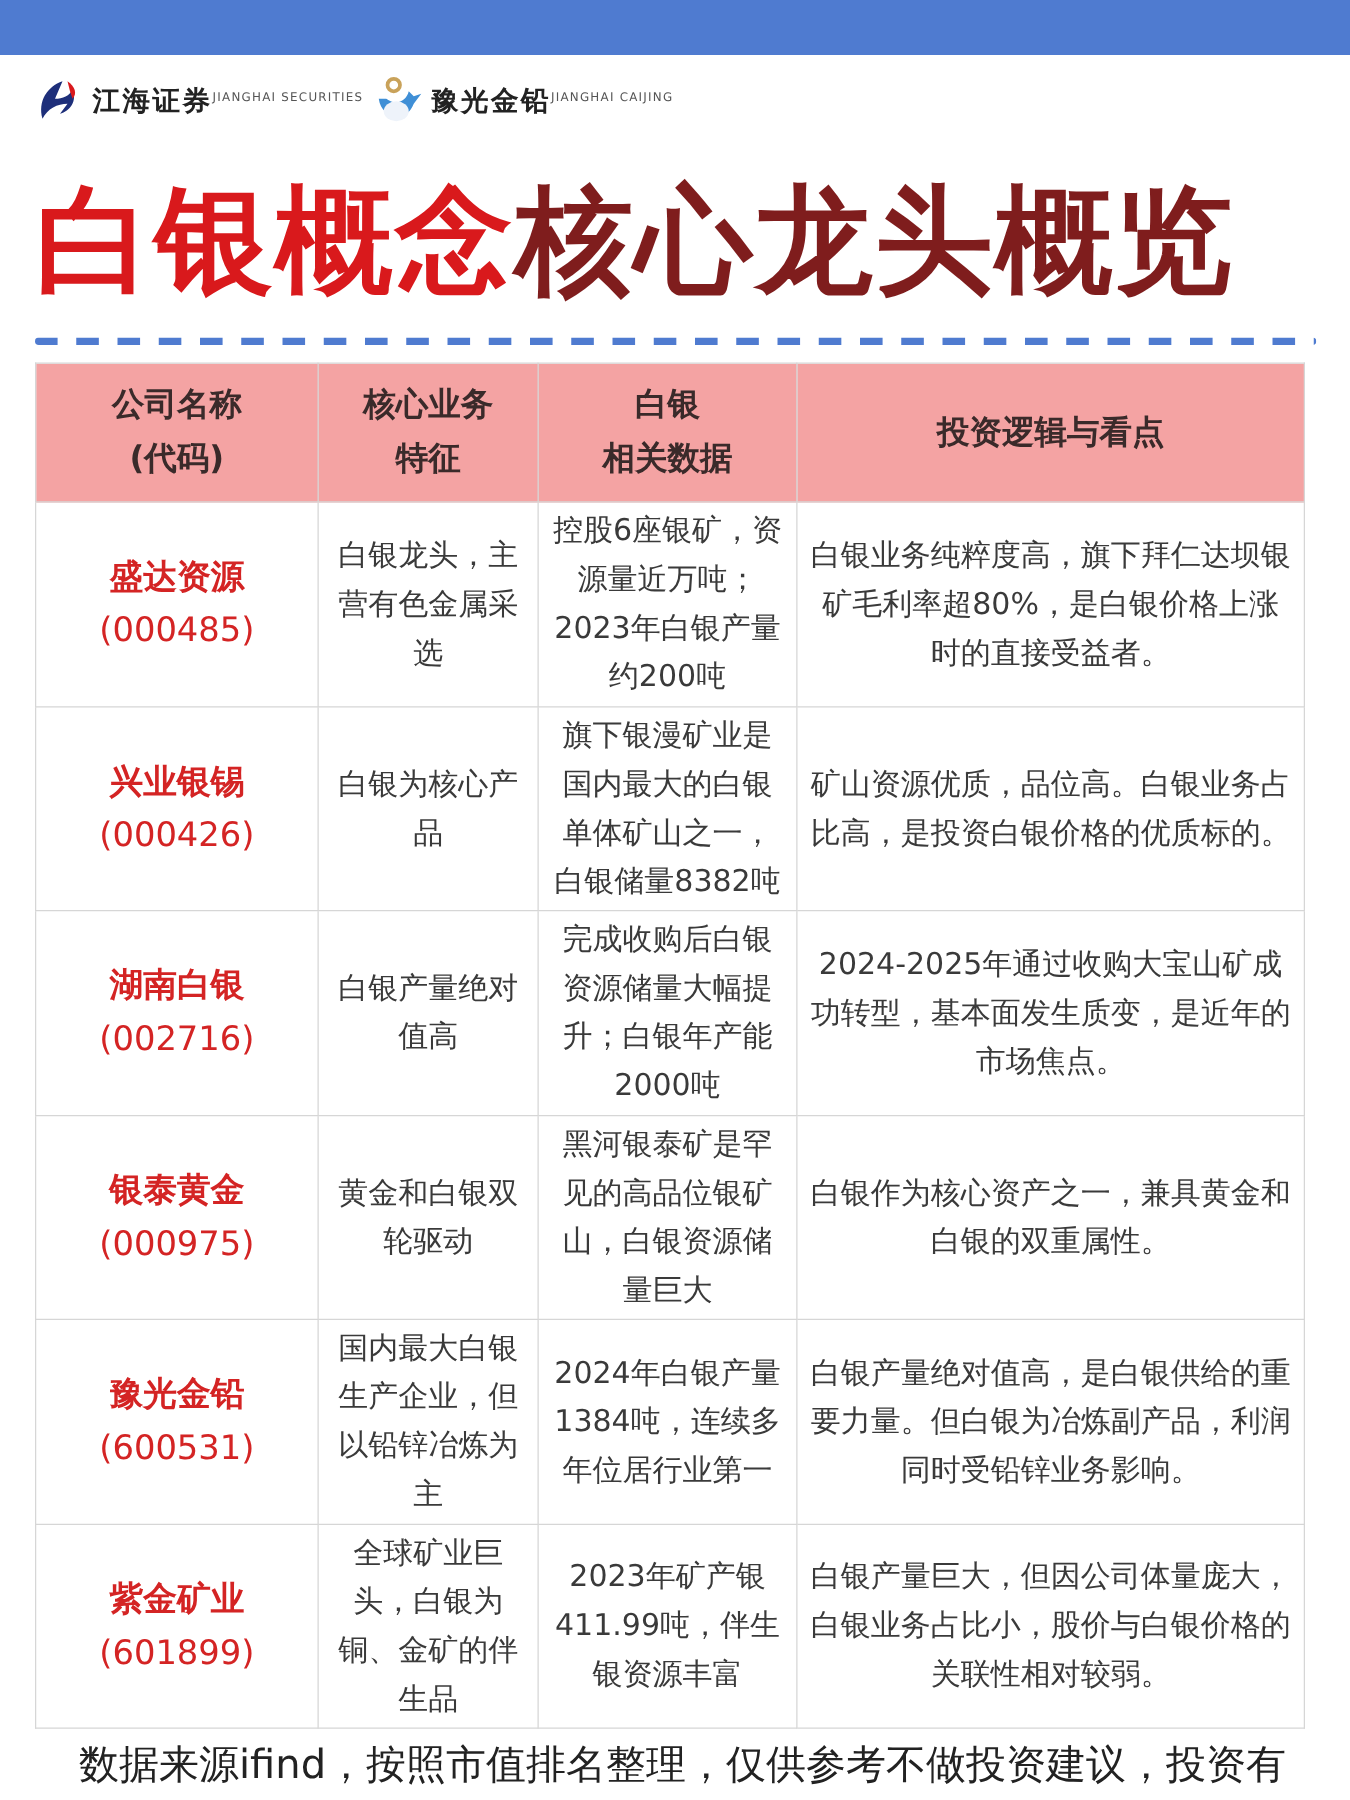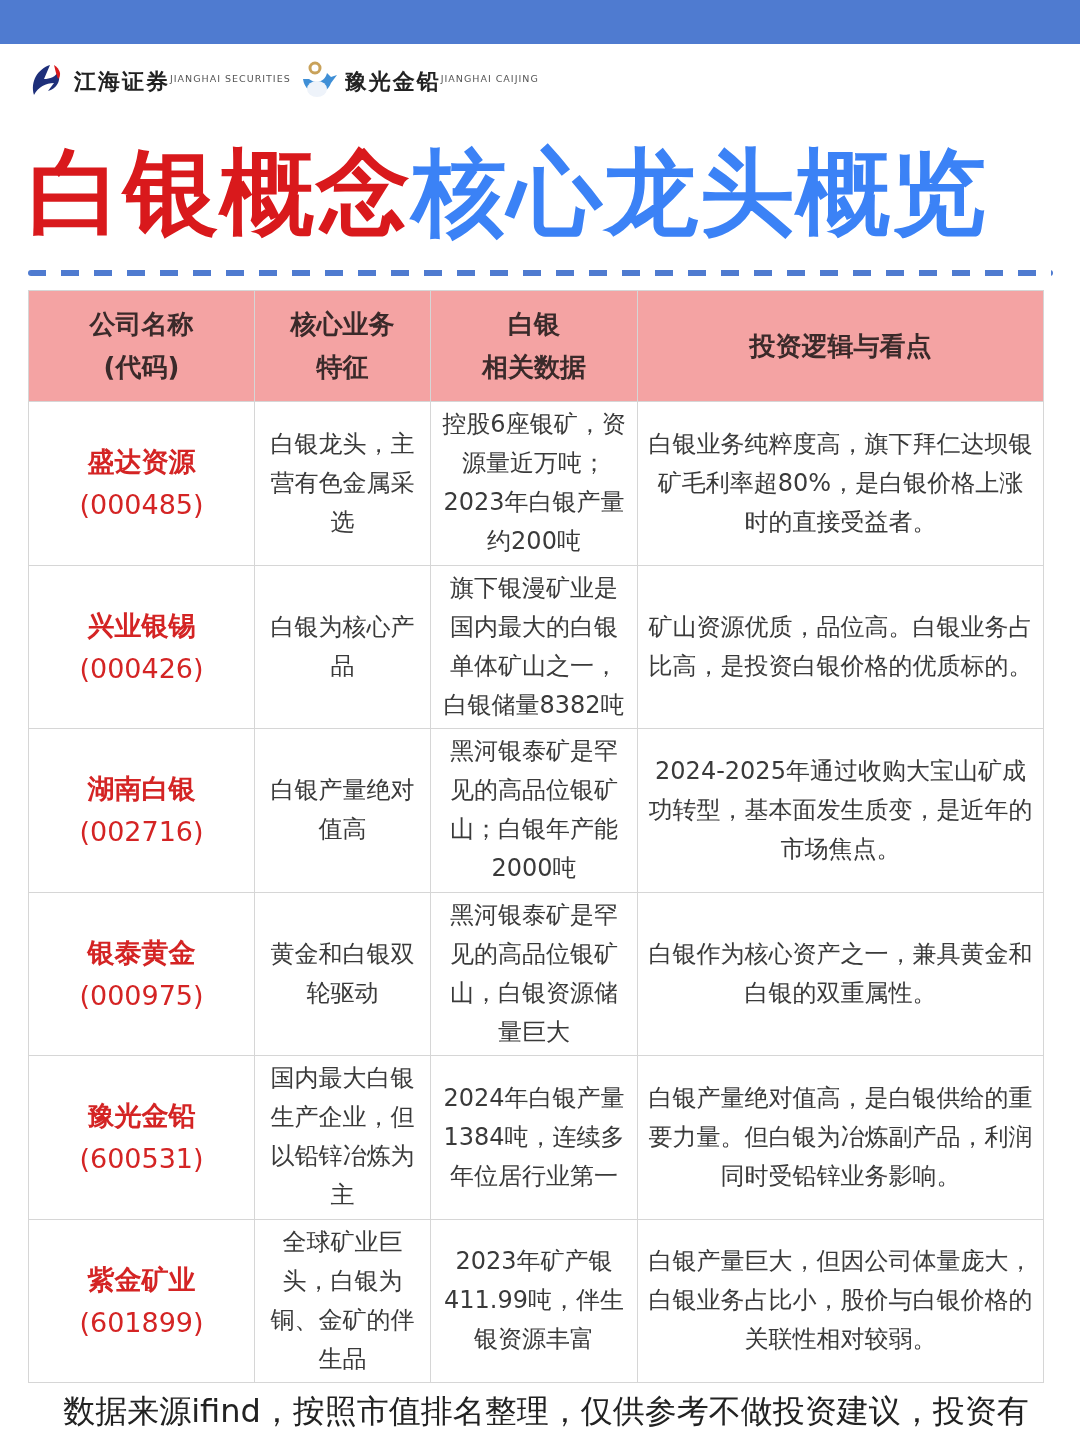--- a/index.html
+++ b/index.html
@@ -9,21 +9,21 @@
   }
   .topbar { position: absolute; left: 0; top: 0; width: 1080px; height: 44px; background: #4f7bd0; }
   .logos { position: absolute; left: 28px; top: 58px; height: 46px; display: flex; align-items: center; gap: 8px; }
   .logo { display: flex; align-items: center; gap: 6px; }
   .logo-mark { width: 40px; height: 40px; position: relative; }
   .logo-text { display: flex; flex-direction: row; line-height: 1; }
   .logo-cn { font-size: 22px; font-weight: bold; color: #222; font-family: "DejaVu Serif", serif; letter-spacing: 2px; }
   .logo-en { font-size: 9.5px; color: #555; letter-spacing: 1px; margin-top: 4px; }
   .title { position: absolute; left: 28px; top: 138px; width: 1030px; height: 110px; display: flex; align-items: center; font-size: 94px; font-weight: 900; letter-spacing: 2px; white-space: nowrap; }
   .title .red { color: #d9191c; }
-  .title .black { color: #3b82f6; text-align: right; }
+  .title .black { color: #7f1d1d; text-align: right; }
   .dash { position: absolute; left: 28px; top: 270px; width: 1025px; height: 6px;
     background-image: linear-gradient(to right, #4f7bd0 0 18px, transparent 18px 33px);
     background-size: 33px 6px; border-radius: 3px; }
   table { position: absolute; left: 28px; top: 290px; width: 1015px; border-collapse: collapse; table-layout: fixed; }
   th, td { border: 1.5px solid #d6d6d6; text-align: center; vertical-align: middle; }
   th { background: #f4a3a3; height: 111px; font-size: 26px; font-weight: bold; color: #3a2a2a; line-height: 43px; }
   td { height: 163.5px; font-size: 24px; color: #3a3a3a; line-height: 39px; padding: 0 8px; }
   td.name { color: #d42424; font-size: 27px; font-weight: bold; line-height: 43px; }
   td.name .code { font-weight: normal; font-size: 27px; }
   .footer { position: absolute; left: 0; top: 1390px; width: 996px; text-align: center; font-size: 32px; color: #222; margin-left: 48px; }
@@ -108,21 +108,21 @@
       <td>白银为核心产品</td>
       <td>旗下银漫矿业是国内最大的白银单体矿山之一，白银储量8382吨</td>
       <td>矿山资源优质，品位高。白银业务占比高，是投资白银价格的优质标的。</td>
     </tr>
     <tr>
       <td class="name">
           <div>湖南白银</div>
           <div class="code">(002716)</div>
         </td>
       <td>白银产量绝对值高</td>
-      <td>黑河银泰矿是罕见的高品位银矿山；白银年产能2000吨</td>
+      <td>完成收购后白银资源储量大幅提升；白银年产能2000吨</td>
       <td>2024-2025年通过收购大宝山矿成功转型，基本面发生质变，是近年的市场焦点。</td>
     </tr>
     <tr>
       <td class="name">
           <div>银泰黄金</div>
           <div class="code">(000975)</div>
         </td>
       <td>黄金和白银双轮驱动</td>
       <td>黑河银泰矿是罕见的高品位银矿山，白银资源储量巨大</td>
       <td>白银作为核心资产之一，兼具黄金和白银的双重属性。</td>

